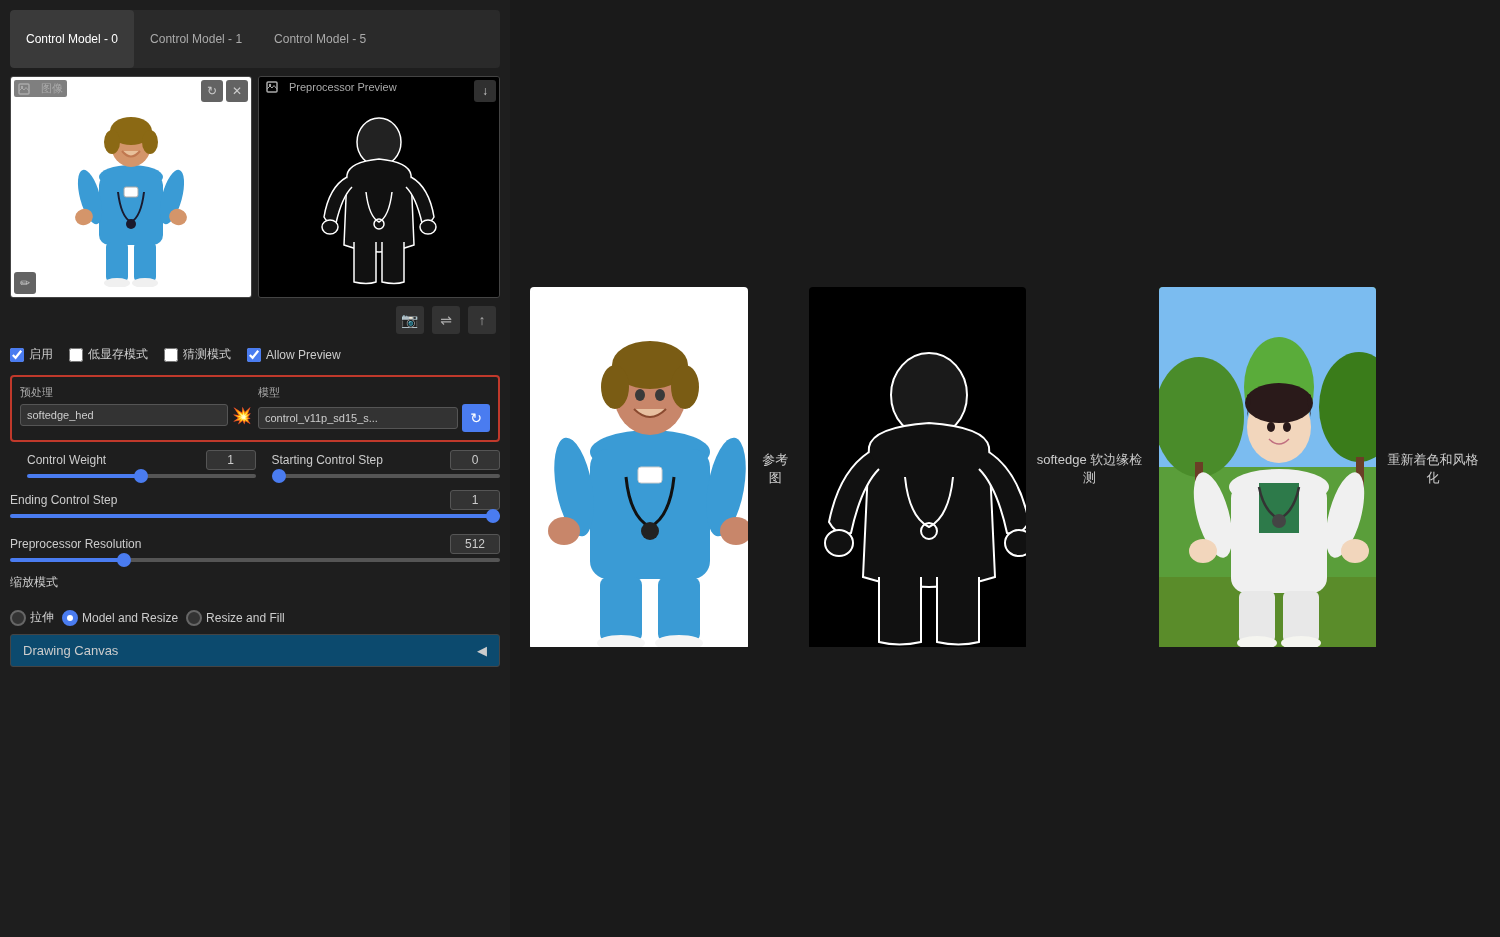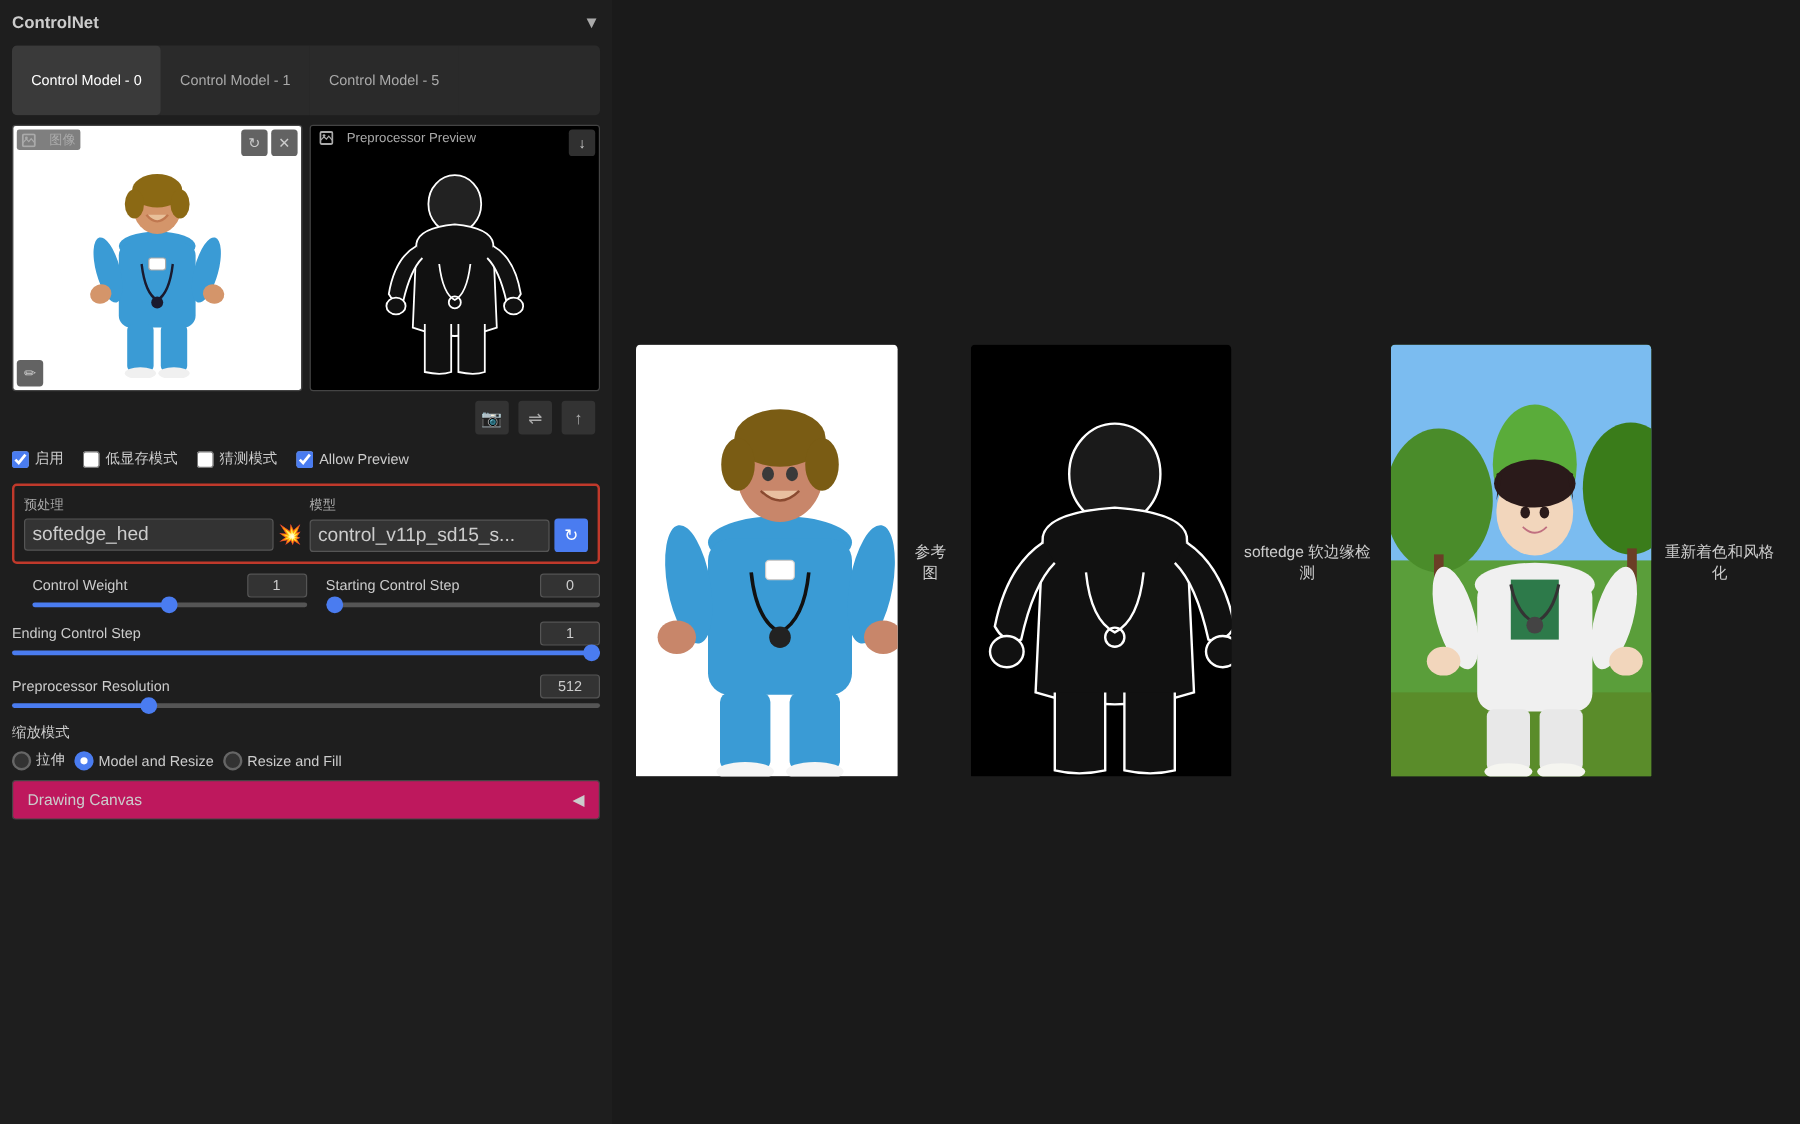--- a/index.html
+++ b/index.html
@@ -181,21 +181,21 @@
       align-items: center;
       gap: 4px;
     }
     .model-select {
       flex: 1;
       background: #333;
       color: #ccc;
       border: 1px solid #555;
       border-radius: 3px;
       padding: 4px 6px;
-      font-size: 16px;
+      font-size: 11px;
       appearance: none;
       cursor: pointer;
     }
     .fire-icon {
       color: #e74c3c;
       font-size: 16px;
     }
     .refresh-btn {
       width: 28px;
       height: 28px;
@@ -261,21 +261,21 @@
       height: 14px;
       background: #4a7cf0;
       border-radius: 50%;
       cursor: pointer;
     }
 
     
     .zoom-section {
       display: flex;
       flex-direction: column;
-      gap: 6px;
+      gap: 18px;
     }
     .zoom-label {
       font-size: 12px;
       color: #ccc;
     }
     .radio-group {
       display: flex;
       gap: 8px;
     }
     .radio-item {
@@ -308,21 +308,21 @@
     .radio-label {
       font-size: 12px;
       color: #ccc;
     }
 
     
     .drawing-canvas-row {
       display: flex;
       align-items: center;
       justify-content: space-between;
-      background: #be185d;
+      background: #0c4a6e;
       border: 1px solid #444;
       border-radius: 3px;
       padding: 8px 12px;
       cursor: pointer;
     }
 
     
     .right-panel {
       flex: 1;
       padding: 20px;
@@ -367,24 +367,20 @@
       display: flex;
       align-items: center;
       justify-content: center;
     }
   </style>
 </head>
 <body>
 
 <div class="left-panel">
 
-  <div class="panel-header">
-    <span class="panel-title">ControlNet</span>
-    <span class="panel-arrow">▼</span>
-  </div>
 
   <div class="tabs">
     <button class="tab active">Control Model - 0</button>
     <button class="tab">Control Model - 1</button>
     <button class="tab">Control Model - 5</button>
   </div>
 
   <div class="images-row">
 
     <div class="image-box">

